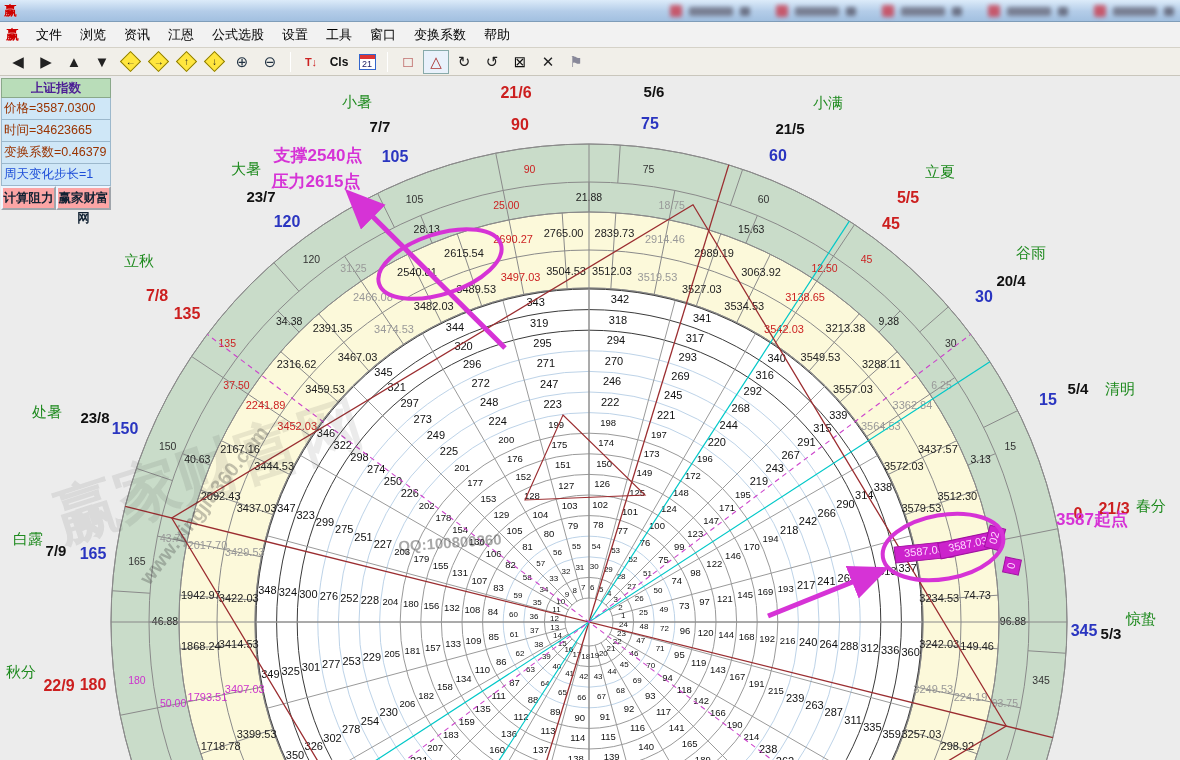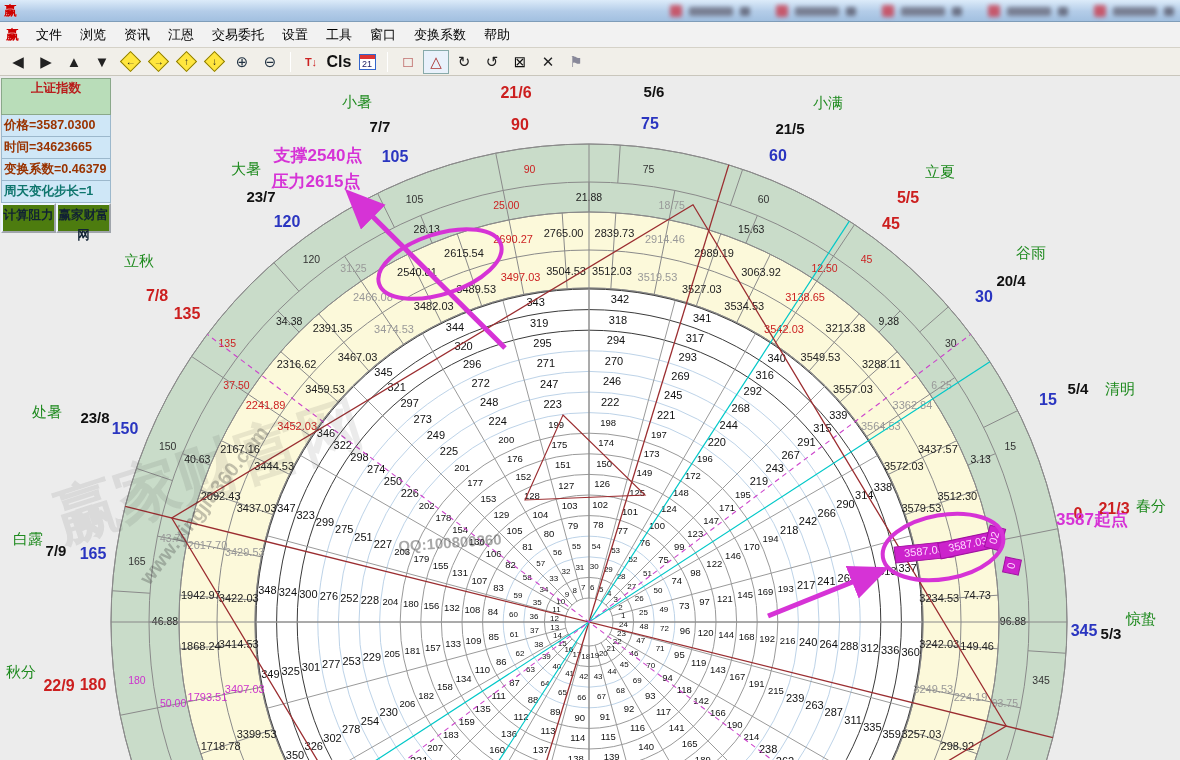--- a/index.html
+++ b/index.html
@@ -32,28 +32,28 @@
   .tsep { width:1px; height:20px; background:#b9b6ac; margin:0 6px; border-right:1px solid #fff; }
   .dia { width:15px; height:15px; background:#ffe63e; border:1px solid #8a7a00; transform:rotate(45deg);
     display:flex; align-items:center; justify-content:center; }
   .dia span{ transform:rotate(-45deg); font-size:10px; font-weight:bold; color:#222; }
   .cal { width:17px; height:16px; border:1px solid #36c; background:#fff; font-size:9px; color:#226;
     display:flex; align-items:flex-end; justify-content:center; position:relative; }
   .cal::before{ content:""; position:absolute; left:0; top:0; right:0; height:4px; background:#d33; }
 
   
   .panel { position:absolute; left:1px; top:78px; width:110px; z-index:30; font-size:12.5px; }
-  .panel .hdr { background:#b9ddb9; border:1px solid #8aa88a; text-align:center; height:37px;
-    line-height:19px; color:#b91c1c; font-weight:bold; }
+  .panel .hdr { background:#b9ddb9; border:1px solid #8aa88a; text-align:center; height:20px;
+    line-height:19px; color:#4c1d95; font-weight:bold; }
   .panel .row { background:#cfe7f7; border:1px solid #9cb8cc; border-top:none; height:22px;
-    line-height:21px; padding-left:2px; font-weight:bold; white-space:nowrap; overflow:hidden; }
+    line-height:21px; padding-left:2px; font-weight:normal; white-space:nowrap; overflow:hidden; }
   .panel .row.warm { color:#993300; }
-  .panel .row.dark { color:#0f766e; }
+  .panel .row.dark { color:#1d4ed8; }
   .panel .btns { display:flex; }
-  .panel .pbtn { flex:1; height:30px; line-height:20px; text-align:center; background:#4d7c0f;
+  .panel .pbtn { flex:1; height:24px; line-height:20px; text-align:center; background:#fca5a5;
     border:2px outset #eef6ff; color:#123; cursor:pointer; font-weight:bold; }
 
   
   .chart { position:absolute; left:0; top:76px; width:1180px; height:684px; background:#ececec; overflow:hidden; }
   svg text { font-family:"Liberation Sans","DejaVu Sans",sans-serif; }
 </style>
 </head>
 <body>
 
 <div class="titlebar">
@@ -87,21 +87,21 @@
     </div>
 </div>
 
 <div class="menubar">
   <span class="appicon">赢</span>
   <span id="menu-items" style="display:flex">
       <span class="menuitem">文件</span>
       <span class="menuitem">浏览</span>
       <span class="menuitem">资讯</span>
       <span class="menuitem">江恩</span>
-      <span class="menuitem">交易委托</span>
+      <span class="menuitem">公式选股</span>
       <span class="menuitem">设置</span>
       <span class="menuitem">工具</span>
       <span class="menuitem">窗口</span>
       <span class="menuitem">变换系数</span>
       <span class="menuitem">帮助</span>
     </span>
 </div>
 
 <div class="toolbar" id="toolbar">
     <div class="tbtn" style="color: rgb(34, 34, 34);">◀</div>
@@ -125,21 +125,21 @@
     </div>
     <div class="tbtn">
       <div class="dia">
         <span>↓</span>
       </div>
     </div>
     <div class="tbtn" style="color: rgb(34, 51, 68);">⊕</div>
     <div class="tbtn" style="color: rgb(34, 51, 68);">⊖</div>
     <div class="tsep"></div>
     <div class="tbtn" style="color: rgb(204, 34, 34); font-size: 11px; font-weight: bold;">T↓</div>
-    <div class="tbtn" style="color: rgb(17, 17, 17); font-size: 16px; font-weight: bold;">Cls</div>
+    <div class="tbtn" style="color: rgb(17, 17, 17); font-size: 12px; font-weight: bold;">Cls</div>
     <div class="tbtn">
       <div class="cal">21</div>
     </div>
     <div class="tsep"></div>
     <div class="tbtn" style="color: rgb(170, 51, 51);">□</div>
     <div class="tbtn pressed" style="color: rgb(170, 51, 51);">△</div>
     <div class="tbtn" style="color: rgb(34, 34, 34);">↻</div>
     <div class="tbtn" style="color: rgb(34, 34, 34);">↺</div>
     <div class="tbtn" style="color: rgb(17, 17, 17);">⊠</div>
     <div class="tbtn" style="color: rgb(34, 34, 34);">✕</div>

